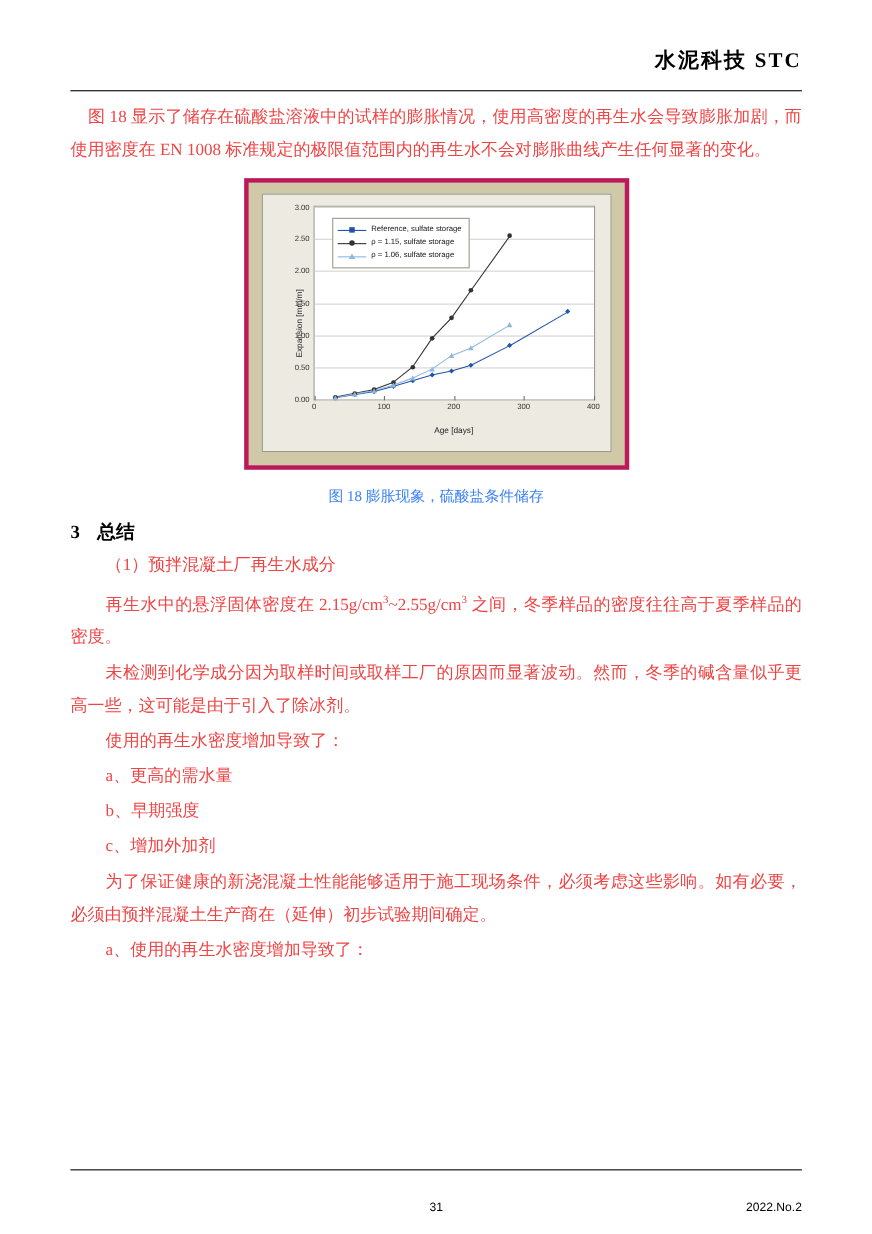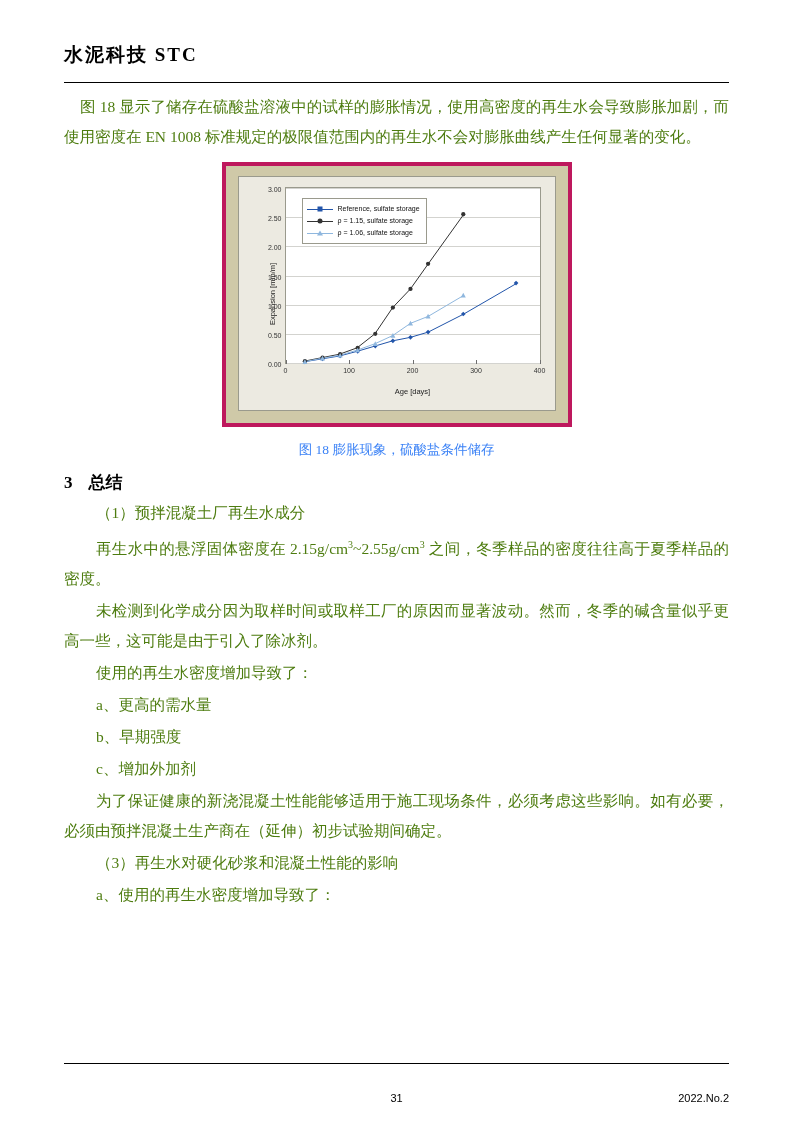--- a/index.html
+++ b/index.html
@@ -17,21 +17,21 @@
     background: #ffffff;
     margin: 0 auto;
     overflow: hidden;
     box-sizing: border-box;
   }
   .header {
     position: absolute;
     top: 42px;
     left: 64px;
     right: 64px;
-    text-align: left;
+    text-align: right;
   }
   .header-title {
     font-family: "Liberation Serif", serif;
     font-weight: bold;
     font-size: 19px;
     letter-spacing: 2px;
     color: #000;
     display: inline-block;
   }
   .header-rule {
@@ -45,21 +45,21 @@
   .content {
     position: absolute;
     top: 92px;
     left: 64px;
     right: 64px;
   }
   p {
     margin: 0 0 2px 0;
     font-size: 15.5px;
     line-height: 30px;
-    color: #4d7c0f;
+    color: #ef4444;
     text-align: justify;
   }
   p.indent2 {
     text-indent: 32px;
   }
   p.indent1 {
     text-indent: 16px;
   }
   sup {
     font-size: 10px;
@@ -373,21 +373,20 @@
     <p class="indent2">（1）预拌混凝土厂再生水成分</p>
 
     <p class="indent2"><span>再生水中的悬浮固体密度在 2.15g/cm</span><sup>3</sup><span>~2.55g/cm</span><sup>3</sup><span> 之间，冬季样品的密度往往高于夏季样品的密度。</span></p>
 
     <p class="indent2">未检测到化学成分因为取样时间或取样工厂的原因而显著波动。然而，冬季的碱含量似乎更高一些，这可能是由于引入了除冰剂。</p>
     <p class="indent2">使用的再生水密度增加导致了：</p>
     <p class="indent2">a、更高的需水量</p>
     <p class="indent2">b、早期强度</p>
     <p class="indent2">c、增加外加剂</p>
     <p class="indent2">为了保证健康的新浇混凝土性能能够适用于施工现场条件，必须考虑这些影响。如有必要，必须由预拌混凝土生产商在（延伸）初步试验期间确定。</p>
-    <p class="indent2">（3）再生水对硬化砂浆和混凝土性能的影响</p>
     <p class="indent2">a、使用的再生水密度增加导致了：</p>
 
   </div>
 
   <div class="footer-rule"></div>
   <div class="footer">
     <span class="footer-page">31</span>
     <span class="footer-issue">2022.No.2</span>
   </div>
 

